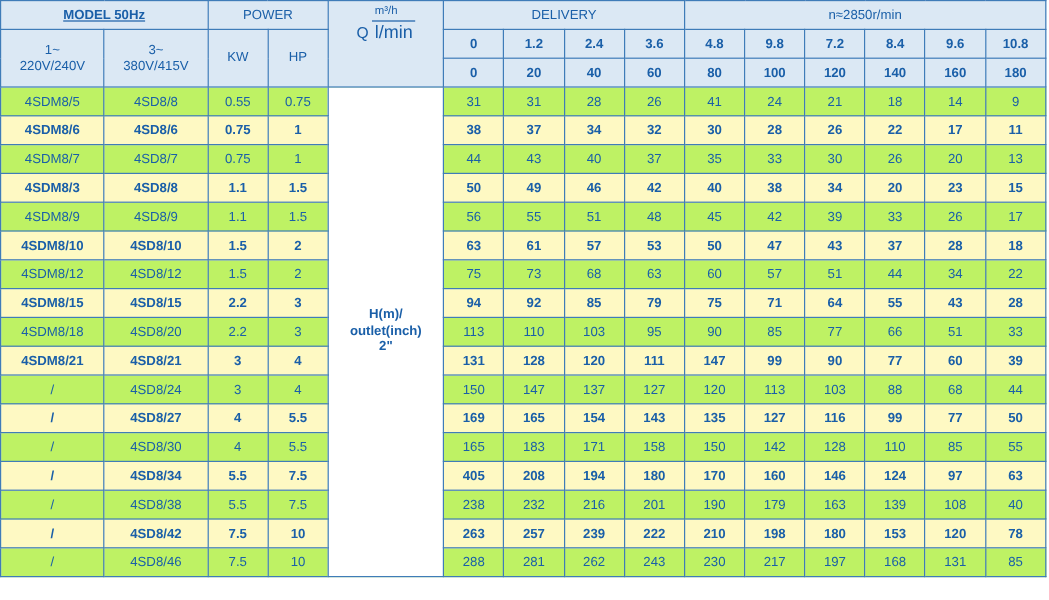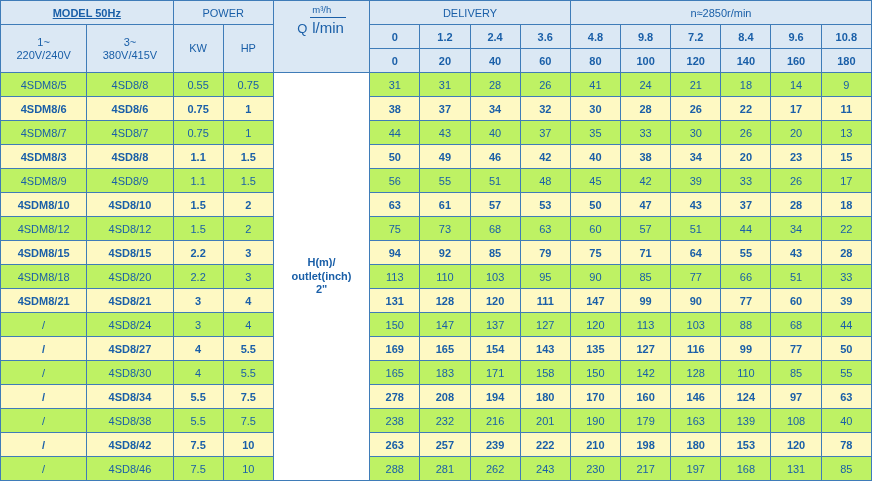--- a/index.html
+++ b/index.html
@@ -347,21 +347,21 @@
           <td class="num">128</td>
           <td class="num">110</td>
           <td class="num">85</td>
           <td class="num">55</td>
         </tr>
         <tr class="row-plain">
           <td class="model">/</td>
           <td class="model">4SD8/34</td>
           <td class="num">5.5</td>
           <td class="num">7.5</td>
-          <td class="num">278</td>
+          <td class="num">405</td>
           <td class="num">208</td>
           <td class="num">194</td>
           <td class="num">180</td>
           <td class="num">170</td>
           <td class="num">160</td>
           <td class="num">146</td>
           <td class="num">124</td>
           <td class="num">97</td>
           <td class="num">63</td>
         </tr>

